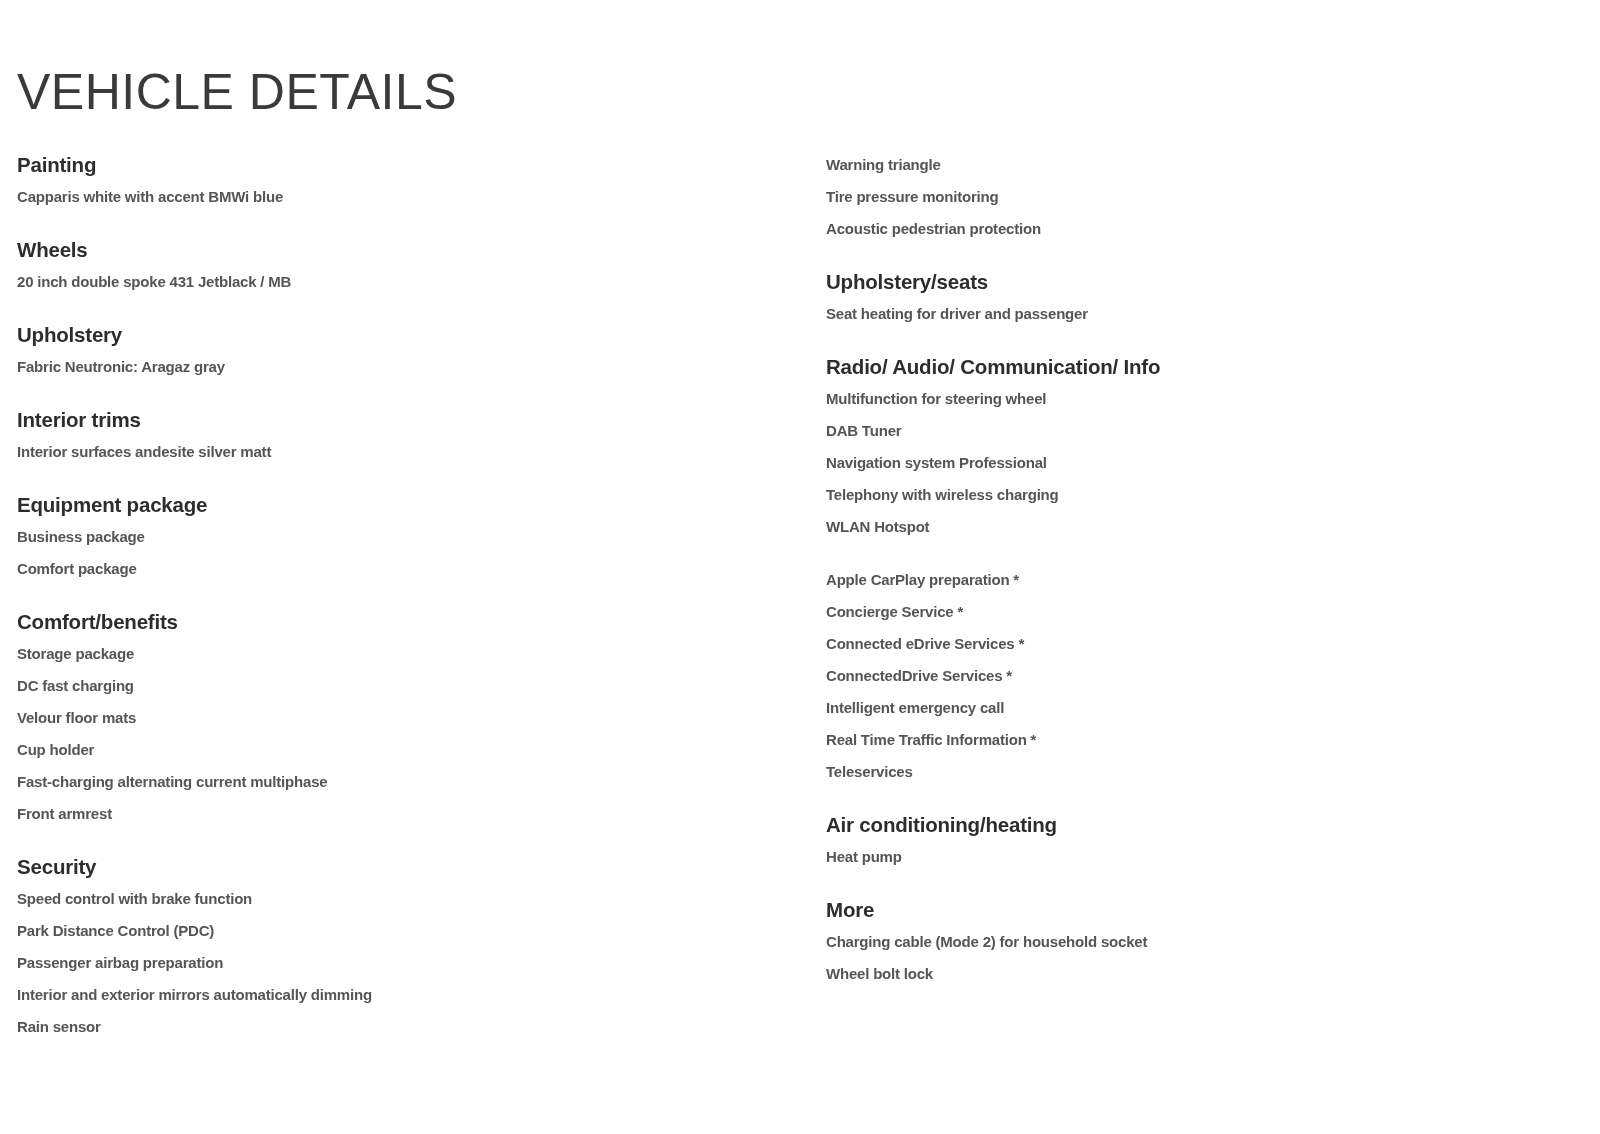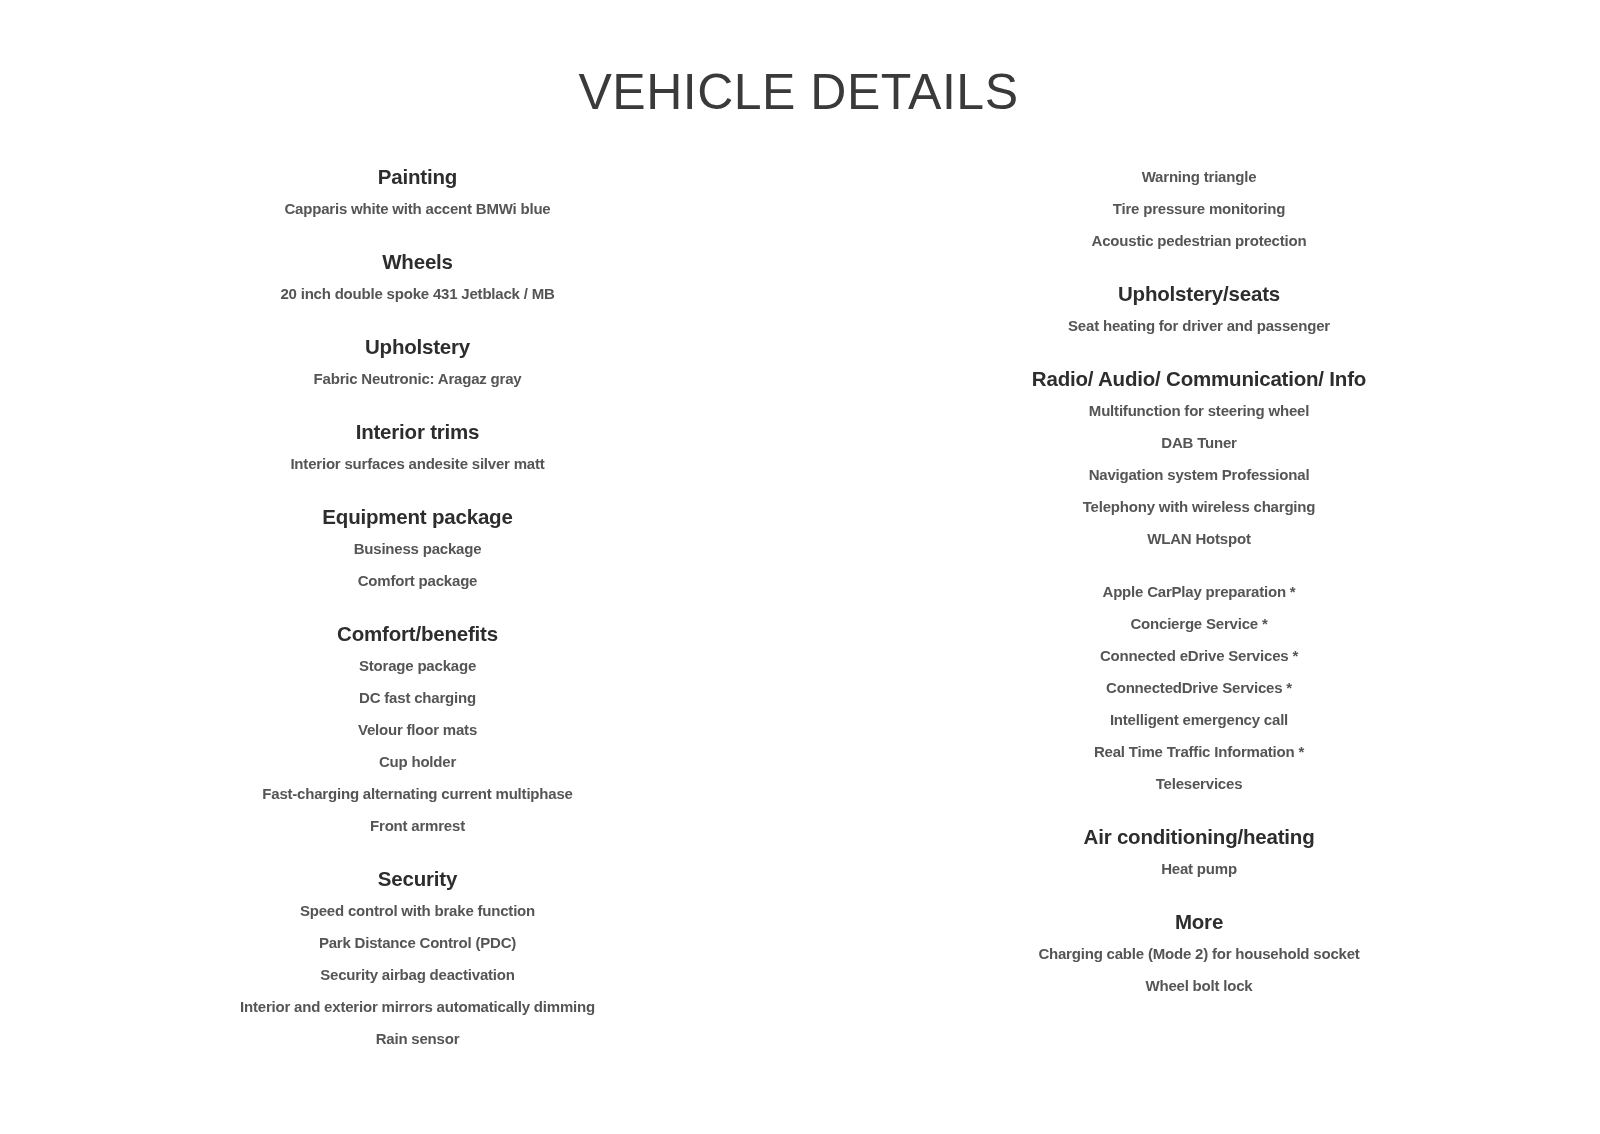--- a/index.html
+++ b/index.html
@@ -9,35 +9,35 @@
     height: 1134px;
     background: var(--bg-color, #ffffff);
     font-family: "Liberation Sans", "DejaVu Sans", sans-serif;
     overflow: hidden;
   }
 
   .page {
     width: 1600px;
     height: 928px;
     padding: 64px 20px 0 17px;
-    text-align: center;
   }
 
   h1.page-title {
     font-size: 50px;
     font-weight: 300;
     letter-spacing: 0.5px;
     line-height: 56px;
     color: var(--title-color, #3a3a3a);
   }
 
   .columns {
-    margin-top: 41px;
+    margin-top: 29px;
     display: grid;
     grid-template-columns: 801px auto;
+    gap: 8px;
   }
 
   .section + .section {
     margin-top: 21px;
   }
 
   .section-heading {
     font-size: 20.5px;
     font-weight: 700;
     line-height: 32px;
@@ -88,21 +88,21 @@
           <div class="feature-item">DC fast charging</div>
           <div class="feature-item">Velour floor mats</div>
           <div class="feature-item">Cup holder</div>
           <div class="feature-item">Fast-charging alternating current multiphase</div>
           <div class="feature-item">Front armrest</div>
         </div>
         <div class="section">
           <div class="section-heading">Security</div>
           <div class="feature-item">Speed control with brake function</div>
           <div class="feature-item">Park Distance Control (PDC)</div>
-          <div class="feature-item">Security airbag deactivation</div>
+          <div class="feature-item">Passenger airbag preparation</div>
           <div class="feature-item">Interior and exterior mirrors automatically dimming</div>
           <div class="feature-item">Rain sensor</div>
         </div>
       </div>
     <div class="column">
         <div class="section">
           <div class="feature-item">Warning triangle</div>
           <div class="feature-item">Tire pressure monitoring</div>
           <div class="feature-item">Acoustic pedestrian protection</div>
         </div>

